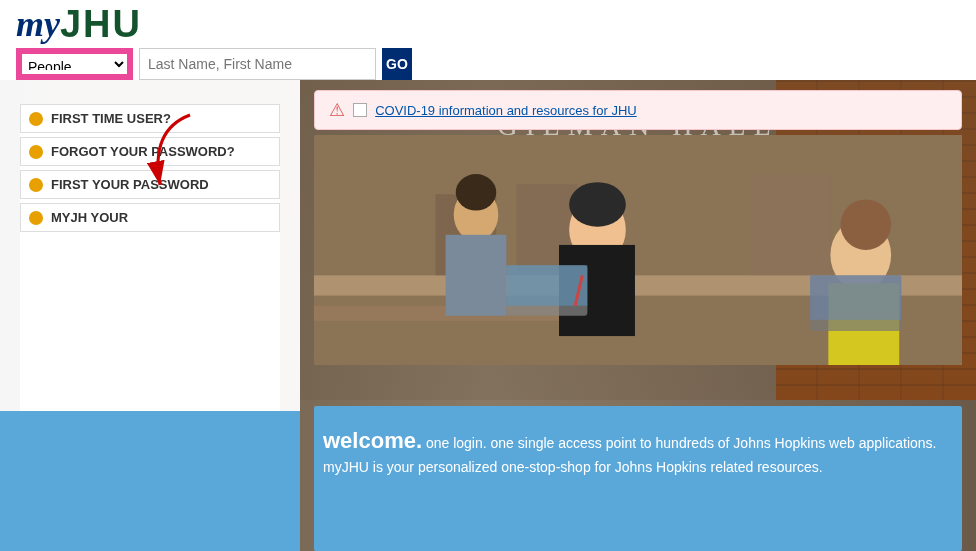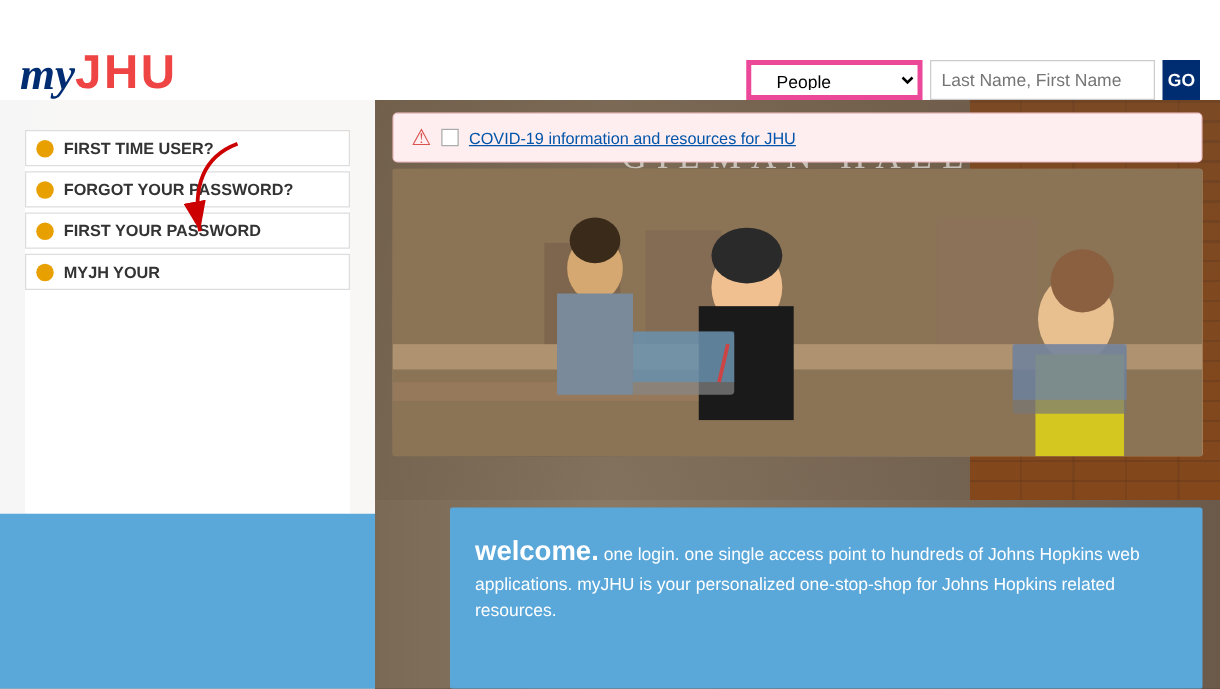--- a/index.html
+++ b/index.html
@@ -1,65 +1,66 @@
 <!DOCTYPE html>
 <html><head>
   <meta charset="utf-8">
   <style>
     * { box-sizing: border-box; margin: 0; padding: 0; }
     body { font-family: Arial, sans-serif; width: 976px; height: 551px; overflow: hidden; background: #5a4a3a; }
 
     
     .header {
       display: flex;
-      align-items: flex-end;
+      align-items: flex-start;
       background: white;
       height: 80px;
       padding: 0 16px;
       position: relative;
       z-index: 10;
+      flex-direction: column;
     }
     .logo-container {
       display: flex;
       align-items: center;
       flex: 1;
     }
     .logo-my {
       font-family: Georgia, serif;
       font-style: italic;
       font-size: 36px;
       color: #002D72;
       font-weight: bold;
     }
     .logo-jhu {
       font-family: Arial, sans-serif;
       font-size: 38px;
       font-weight: bold;
-      color: #ef4444;
+      color: #14532d;
       letter-spacing: 2px;
     }
     .header-search {
       display: flex;
       align-items: center;
       gap: 6px;
     }
     .search-select {
       height: 32px;
-      padding: 4px 16px;
-      border: 4px solid #ec4899;
+      padding: 4px 2px;
+      border: 6px solid #ec4899;
       font-size: 14px;
       background: white;
       cursor: pointer;
     }
     .search-input {
       height: 32px;
       padding: 4px 8px;
       border: 1px solid #ccc;
       font-size: 14px;
-      width: 180px;
+      width: 237px;
       color: #999;
     }
     .search-go-btn {
       height: 32px;
       padding: 4px 4px;
       background: #002D72;
       color: white;
       border: none;
       font-size: 14px;
       font-weight: bold;
@@ -240,25 +241,24 @@
       z-index: 4;
     }
 
     
     .welcome-section {
       position: absolute;
       bottom: 0;
       left: 14px;
       right: 14px;
       background: #5aA7D9;
-      padding: 18px 20px;
+      padding: 18px 9px;
       border-radius: 2px;
       z-index: 5;
       height: 145px;
-      margin-left: 46px;
     }
     .welcome-text {
       color: white;
       font-size: 14px;
       line-height: 1.5;
     }
     .welcome-bold {
       font-size: 22px;
       font-weight: bold;
     }

